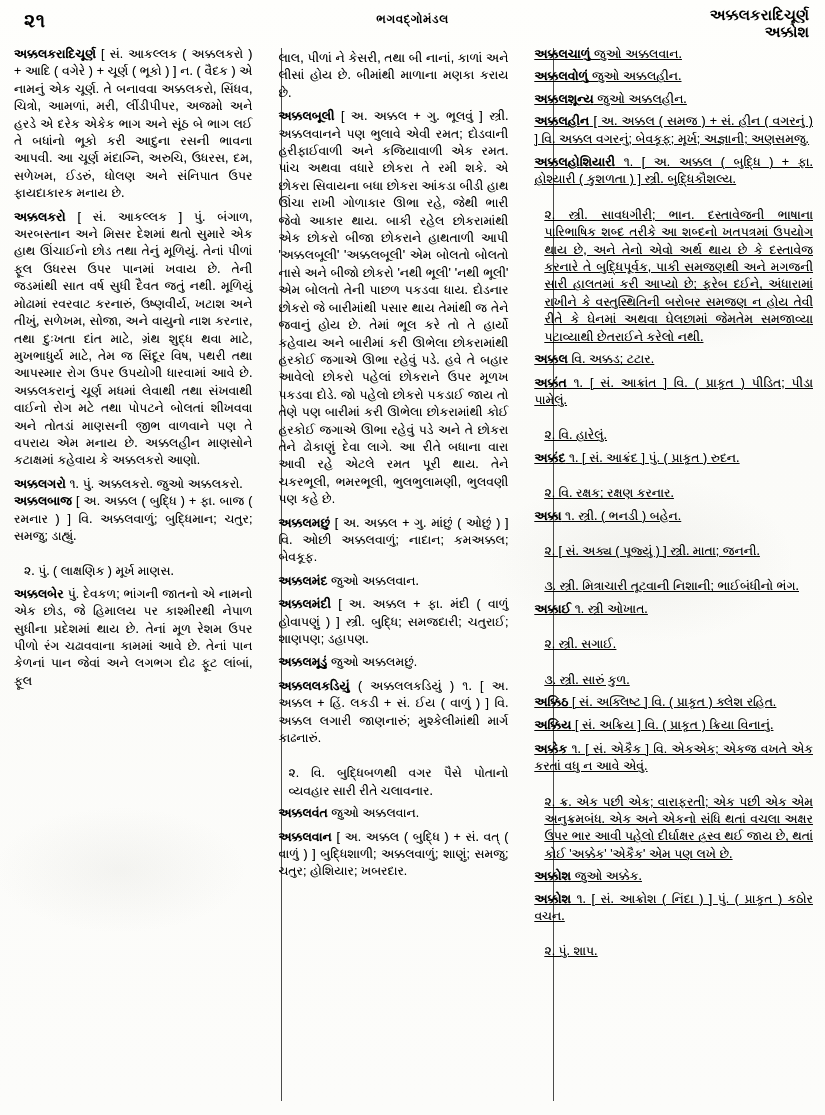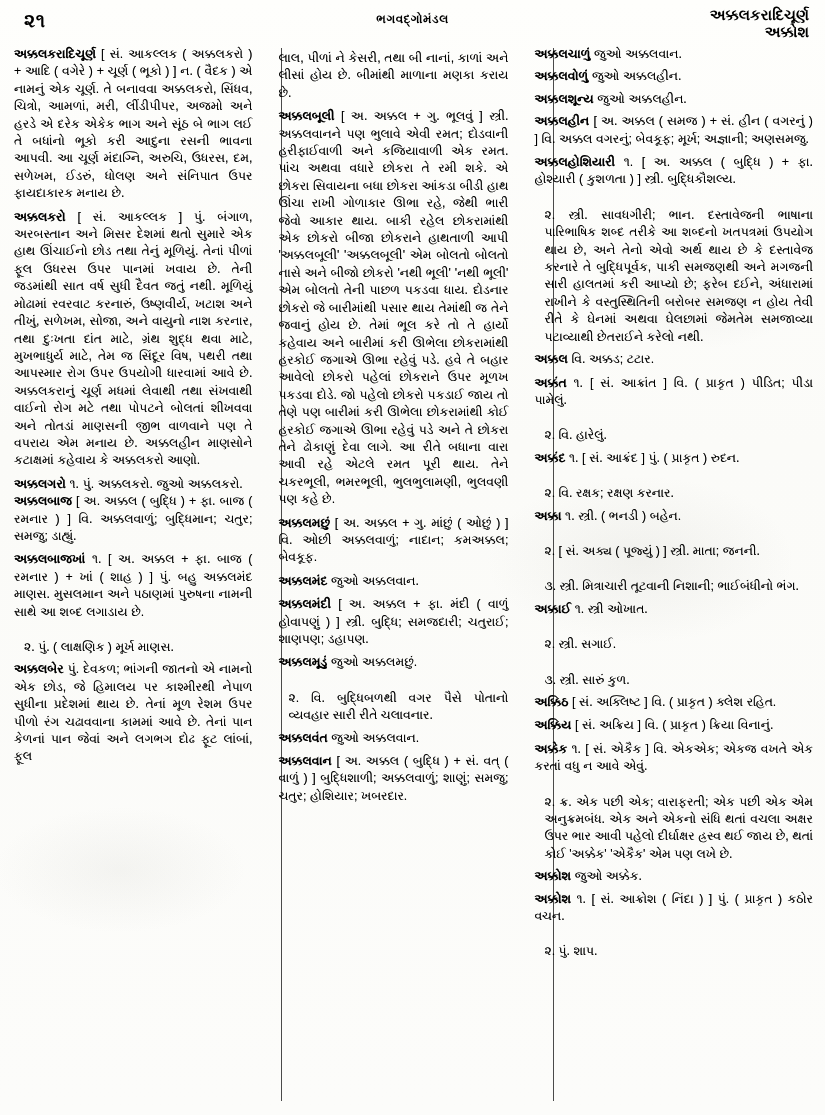--- a/index.html
+++ b/index.html
@@ -48,21 +48,21 @@
     display:flex;
   }
   .col{
     position:relative;
     width:275px;
     padding:0 12px 0 14px;
     box-sizing:border-box;
   }
   .col.c1{width:281px;}
   .col.c2{width:272px;}
-  .col.c3{width:324px;}
+  .col.c3{width:324px;text-decoration:underline;}
   .rule{
     position:absolute;top:2px;bottom:10px;width:1px;
     background:#2a2a2a;opacity:.85;
   }
   .rule.r1{left:281px;}
   .rule.r2{left:553px;}
 
   
   .entry{
     font-size:12.4px;
@@ -121,23 +121,20 @@
       </p>
 
       <p class="entry nogap">
         <span class="hw">અક્કલગરો</span><span> ૧. પું. અક્કલકરો. જુઓ અક્કલકરો.</span>
       </p>
 
       <p class="entry">
         <span class="hw">અક્કલબાજ</span><span> [ અ. અક્કલ ( બુદ્ધિ ) + ફા. બાજ ( રમનાર ) ] વિ. અક્કલવાળું; બુદ્ધિમાન; ચતુર; સમજુ; ડાહ્યું.</span>
       </p>
 
-      <p class="entry nogap">
-        <span class="hw">અક્કલબાજખાં</span><span> ૧. [ અ. અક્કલ + ફા. બાજ ( રમનાર ) + ખાં ( શાહ ) ] પું. બહુ અક્કલમંદ માણસ. મુસલમાન અને પઠાણમાં પુરુષના નામની સાથે આ શબ્દ લગાડાય છે.</span>
-      </p>
       <p class="sense tight">૨. પું. ( લાક્ષણિક ) મૂર્ખ માણસ.</p>
 
 
       <p class="entry">
         <span class="hw">અક્કલબેર</span><span> પું. દેવકળ; ભાંગની જાતનો એ નામનો એક છોડ, જે હિમાલય પર કાશ્મીરથી નેપાળ સુધીના પ્રદેશમાં થાય છે. તેનાં મૂળ રેશમ ઉપર પીળો રંગ ચઢાવવાના કામમાં આવે છે. તેનાં પાન કેળનાં પાન જેવાં અને લગભગ દોઢ ફૂટ લાંબાં, ફૂલ</span>
       </p>
 
     </div>
 
     <div class="col c2">
@@ -157,20 +154,23 @@
       </p>
 
       <p class="entry">
         <span class="hw">અક્કલમંદી</span><span> [ અ. અક્કલ + ફા. મંદી ( વાળું હોવાપણું ) ] સ્ત્રી. બુદ્ધિ; સમજદારી; ચતુરાઈ; શાણપણ; ડહાપણ.</span>
       </p>
 
       <p class="entry">
         <span class="hw">અક્કલમૂડું</span><span> જુઓ અક્કલમછું.</span>
       </p>
 
+      <p class="entry nogap">
+        <span class="hw">અક્કલલકડિયું</span><span> ( અક્કલલકડિયું ) ૧. [ અ. અક્કલ + હિં. લકડી + સં. ઈય ( વાળું ) ] વિ. અક્કલ લગારી જાણનારું; મુશ્કેલીમાંથી માર્ગ કાઢનારું.</span>
+      </p>
       <p class="sense tight">૨. વિ. બુદ્ધિબળથી વગર પૈસે પોતાનો વ્યવહાર સારી રીતે ચલાવનાર.</p>
 
       <p class="entry">
         <span class="hw">અક્કલવંત</span><span> જુઓ અક્કલવાન.</span>
       </p>
 
       <p class="entry">
         <span class="hw">અક્કલવાન</span><span> [ અ. અક્કલ ( બુદ્ધિ ) + સં. વત્ ( વાળું ) ] બુદ્ધિશાળી; અક્કલવાળું; શાણું; સમજુ; ચતુર; હોશિયાર; ખબરદાર.</span>
       </p>
 

